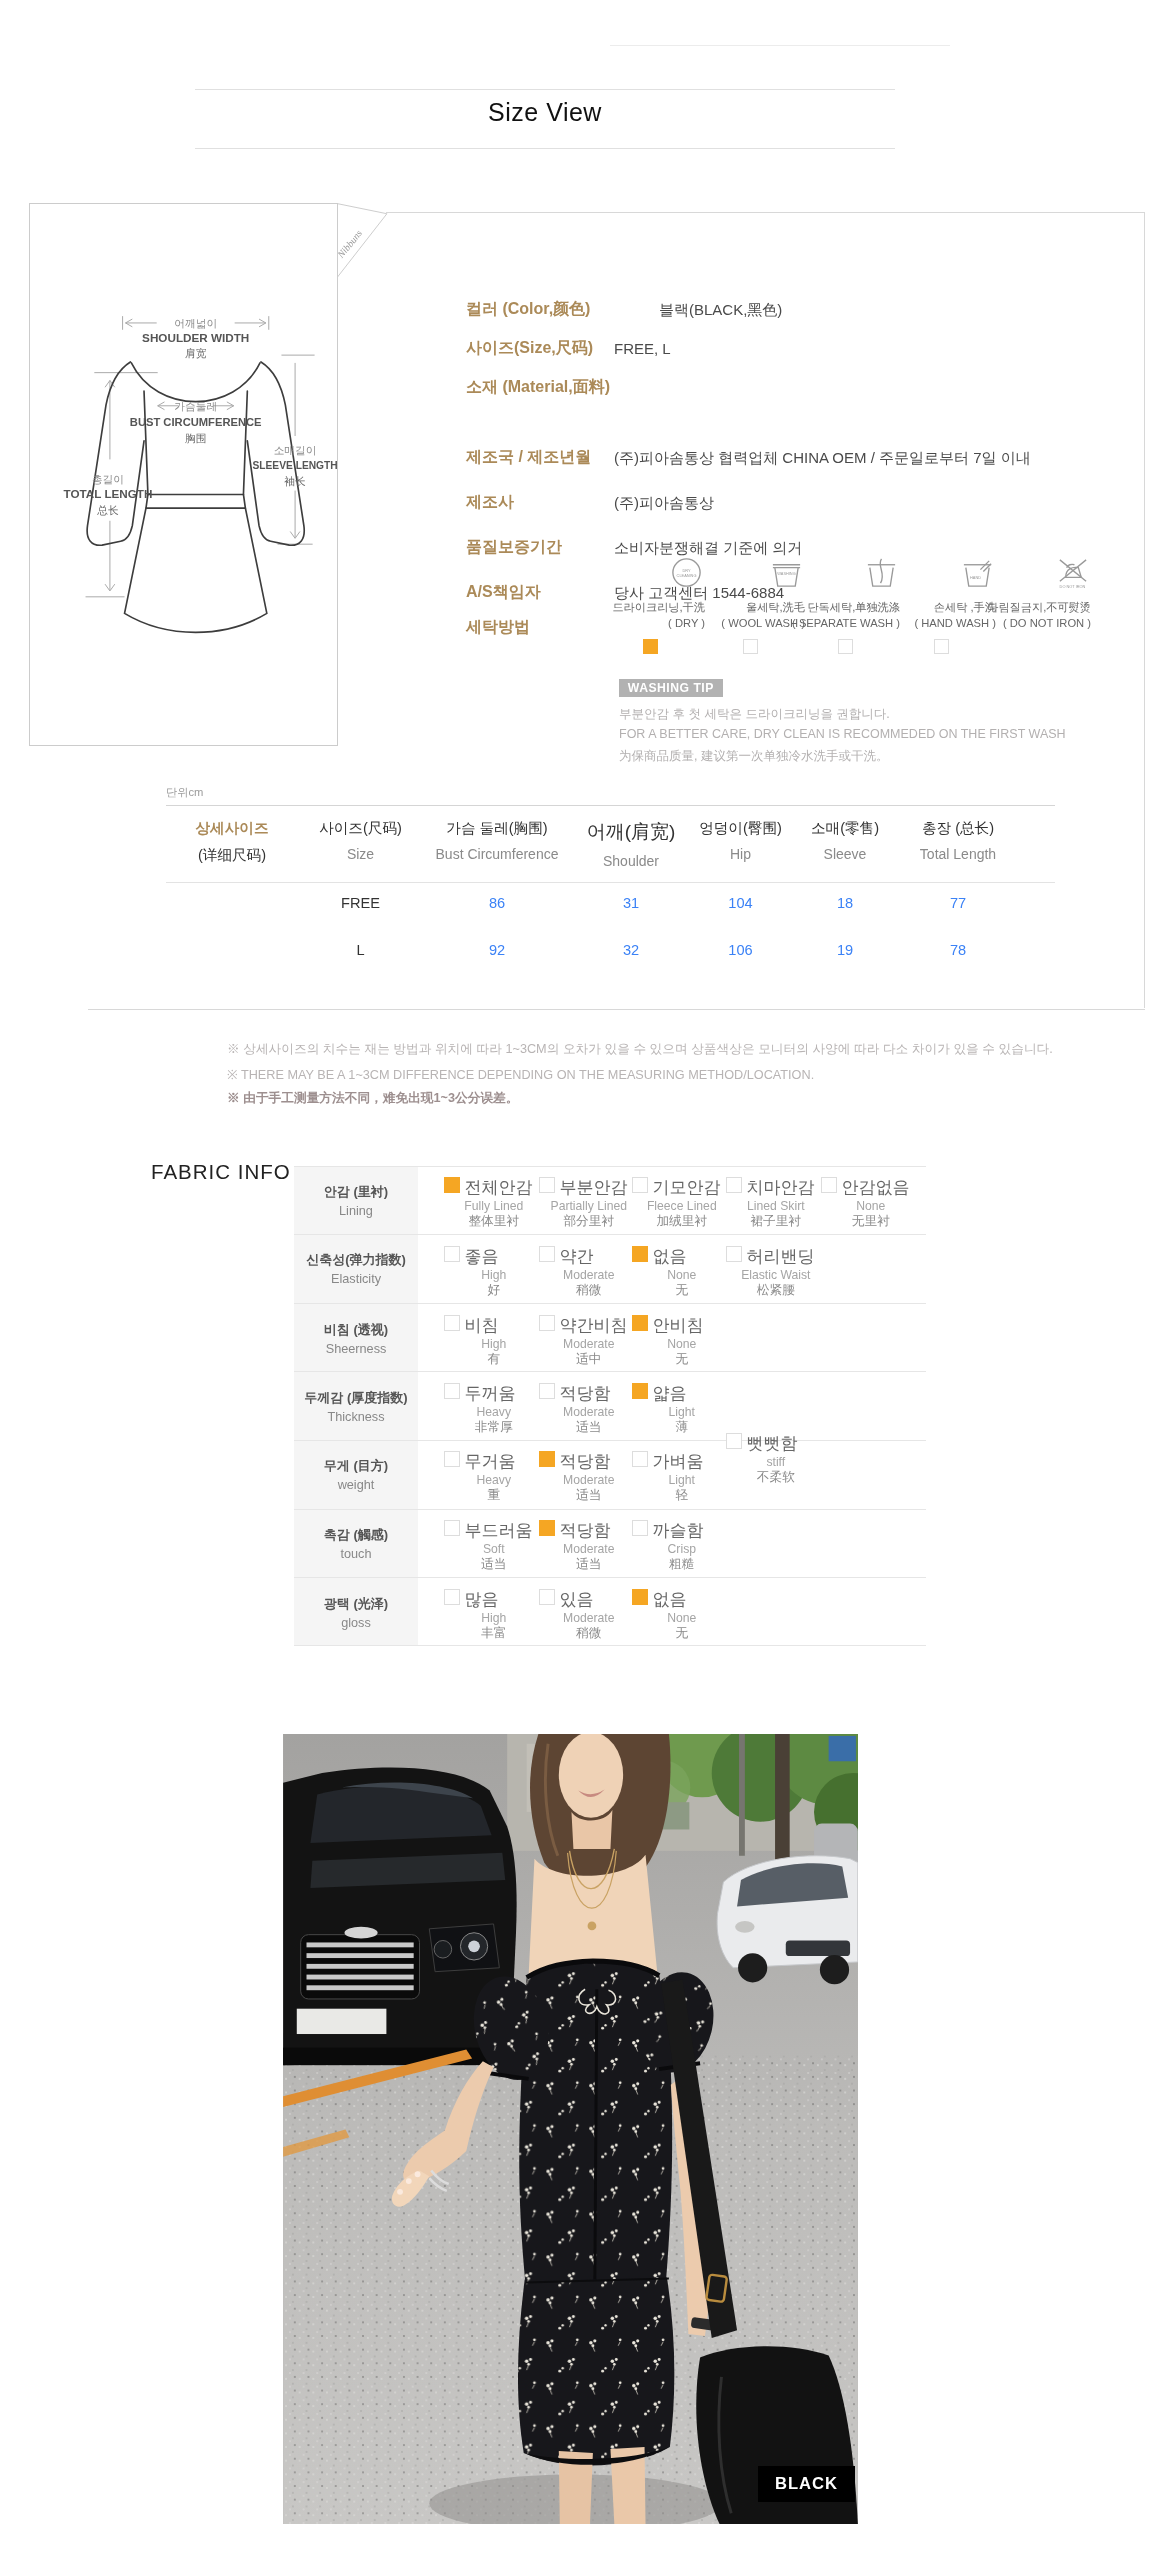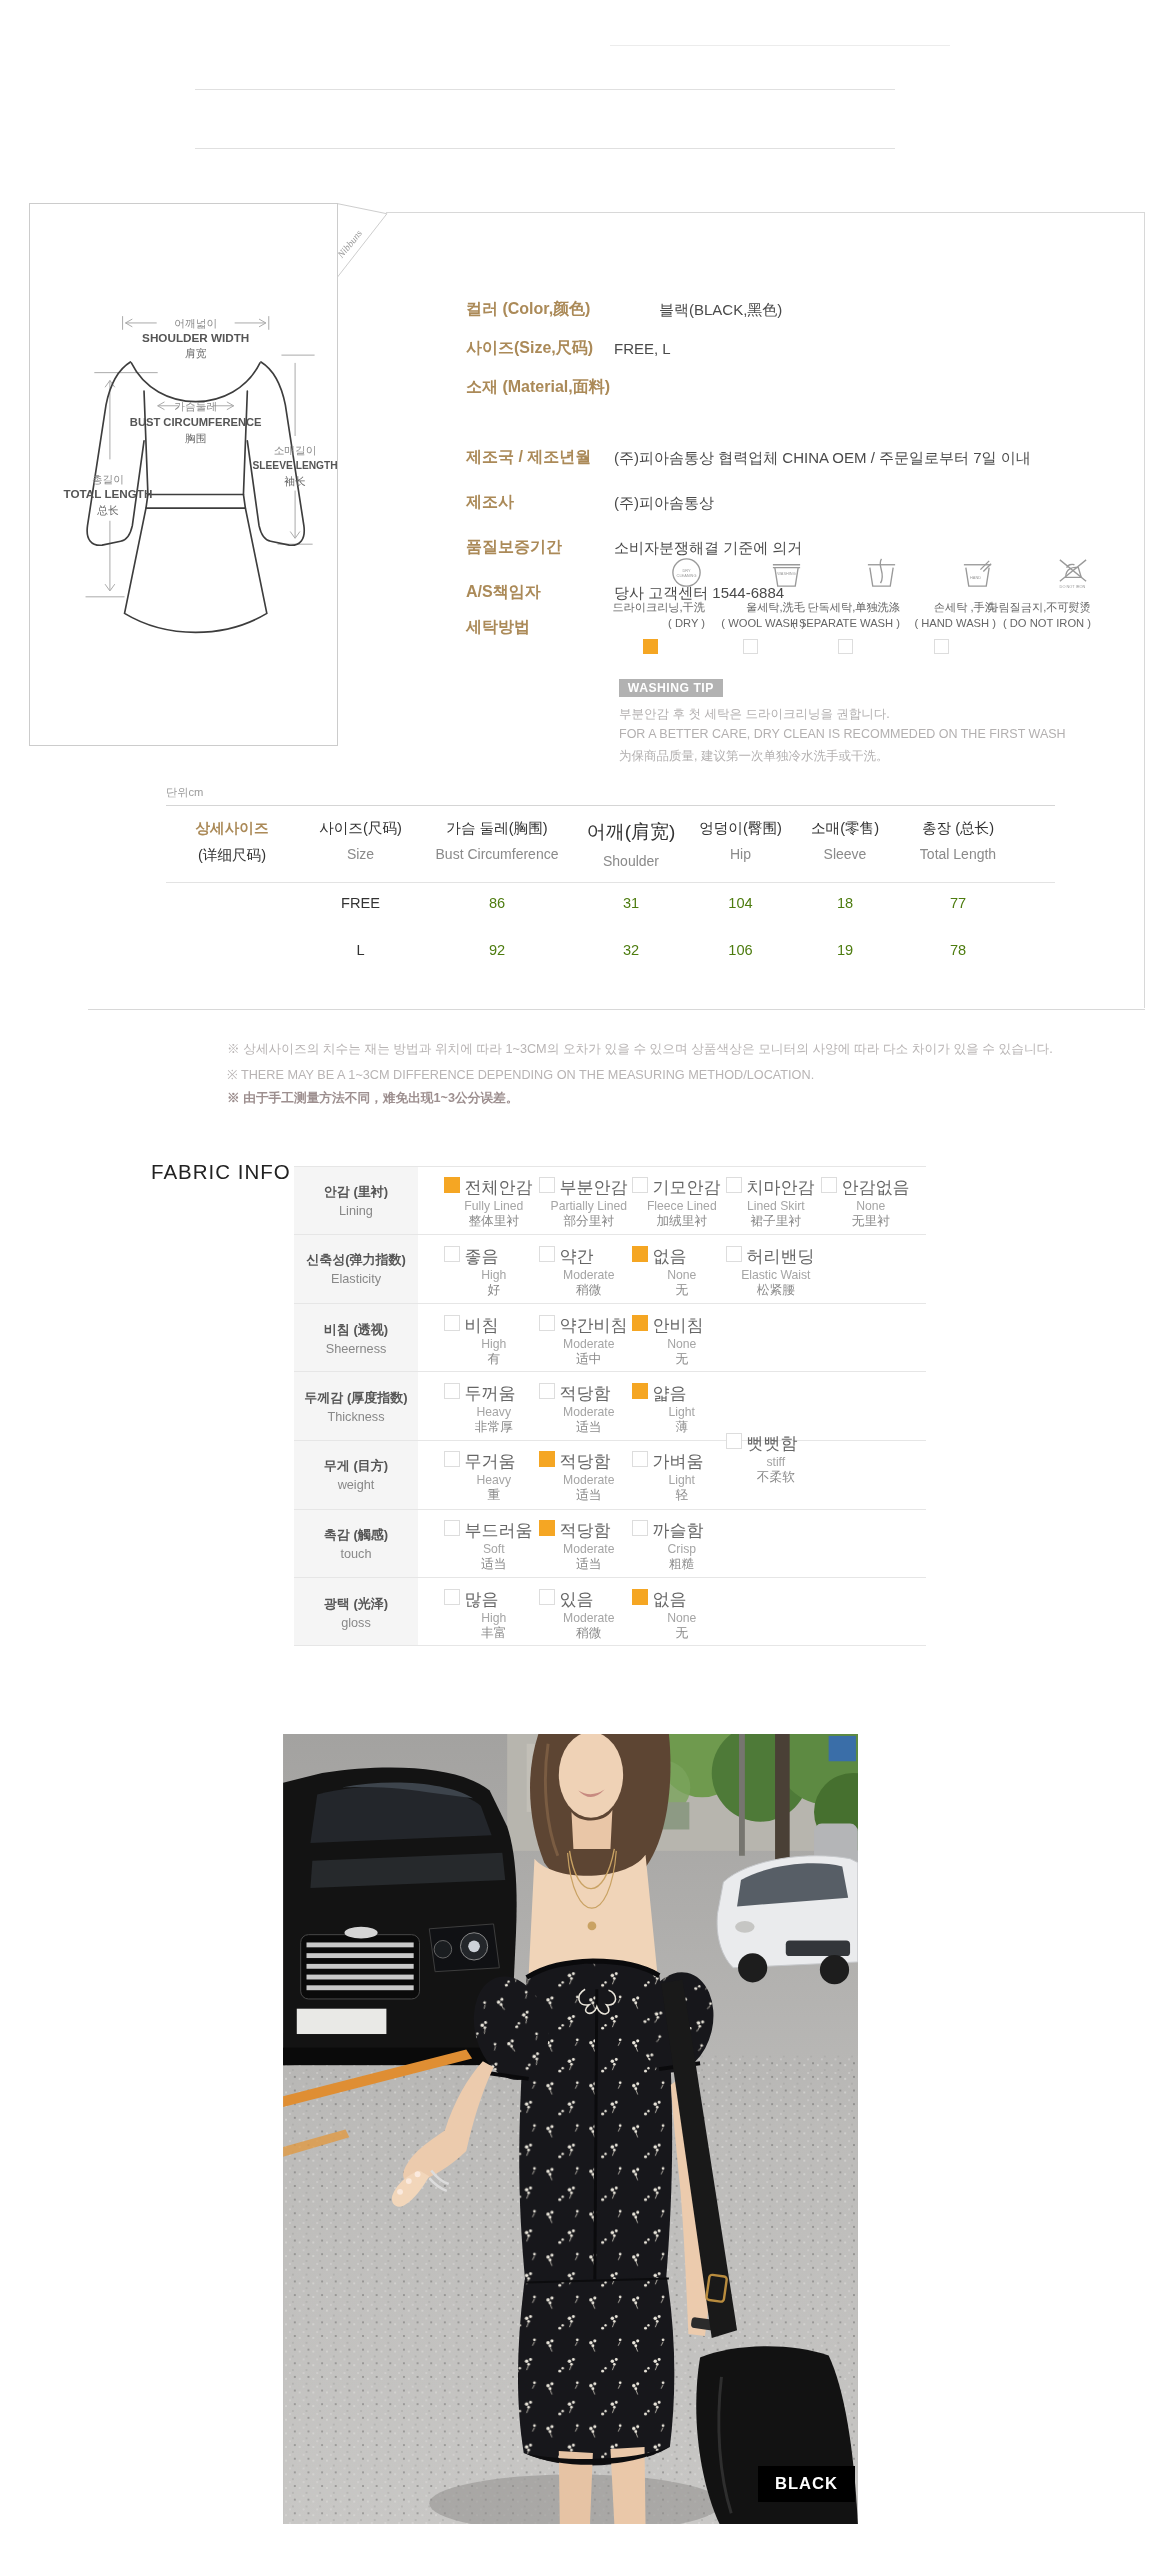--- a/index.html
+++ b/index.html
@@ -21,21 +21,21 @@
   .wash-item .ln2{font-size:11.2px;color:#666;margin-top:1.9px;}
   .wash-box{width:12.7px;height:12.7px;border:1px solid #ddd;margin:10.7px auto 0;background:#fff;}
   .wash-box.on{background:#f5a623;border-color:#f5a623;}
   .tip-badge{position:absolute;left:619px;top:679px;background:#b2b2b2;color:#fff;
              font-size:12.2px;font-weight:700;padding:1.9px 8.8px;letter-spacing:0.5px;}
   .tip-line{position:absolute;left:619px;font-size:12.5px;color:#b3b0b0;}
   .unit{position:absolute;left:166px;top:785px;font-size:11.2px;color:#9a9a9a;}
   .st-cell{position:absolute;text-align:center;}
   .st-k{font-size:14.6px;color:#333;}
   .st-e{font-size:14px;color:#8a8a8a;}
-  .st-v{font-size:14.6px;color:#4d7c0f;}
+  .st-v{font-size:14.6px;color:#3b82f6;}
   .note{position:absolute;left:227px;font-size:12.7px;color:#b8b4b4;}
   .note.zh{color:#9d8f8f;font-weight:600;}
   .fab-title{position:absolute;left:151px;top:1160px;font-size:20.5px;color:#222;letter-spacing:1px;}
   .fab-lblbg{position:absolute;left:294px;top:1166px;width:124px;height:480px;background:#f5f5f5;}
   .fab-lbl{position:absolute;left:294px;width:124px;text-align:center;}
   .fab-lbl .l1{font-size:13px;color:#555;font-weight:600;}
   .fab-lbl .l2{font-size:12.7px;color:#888;margin-top:2.9px;}
   .fab-opt{position:absolute;width:97px;}
   .fab-opt .cb{position:absolute;left:0;top:1px;width:13.6px;height:13.6px;border:1px solid #ddd;background:#fff;}
   .fab-opt .cb.on{background:#f5a623;border-color:#f5a623;}
@@ -49,20 +49,21 @@
   svg text{font-family:"Liberation Sans",sans-serif;}
   .script{font-family:"Liberation Serif",serif;font-style:italic;}
 </style>
 </head>
 <body>
 
 <div class="page">
 
   <div class="hline" style="left:610px;top:45px;width:340px;background:#ececec;"></div>
   <div class="hline" style="left:195px;top:89px;width:700px;"></div>
+  <div class="title">Size View</div>
   <div class="hline" style="left:195px;top:148px;width:700px;"></div>
 
   <div class="hline" style="left:386px;top:212px;width:758px;background:#d8d8d8;"></div>
   <div class="vline" style="left:1144px;top:212px;height:796px;background:#d8d8d8;"></div>
   <div class="hline" style="left:88px;top:1009px;width:1057px;background:#d8d8d8;"></div>
 
   <div class="fold">
     <svg width="55" height="80" viewBox="0 0 56 82">
       <polygon points="0.5,0.5 0.5,77 52,11" fill="#fff" stroke="#ccc" stroke-width="1"></polygon>
       <text class="script" x="6" y="57" font-size="10" fill="#9a9a9a" transform="rotate(-51 6 57)">Nibbuns</text>

